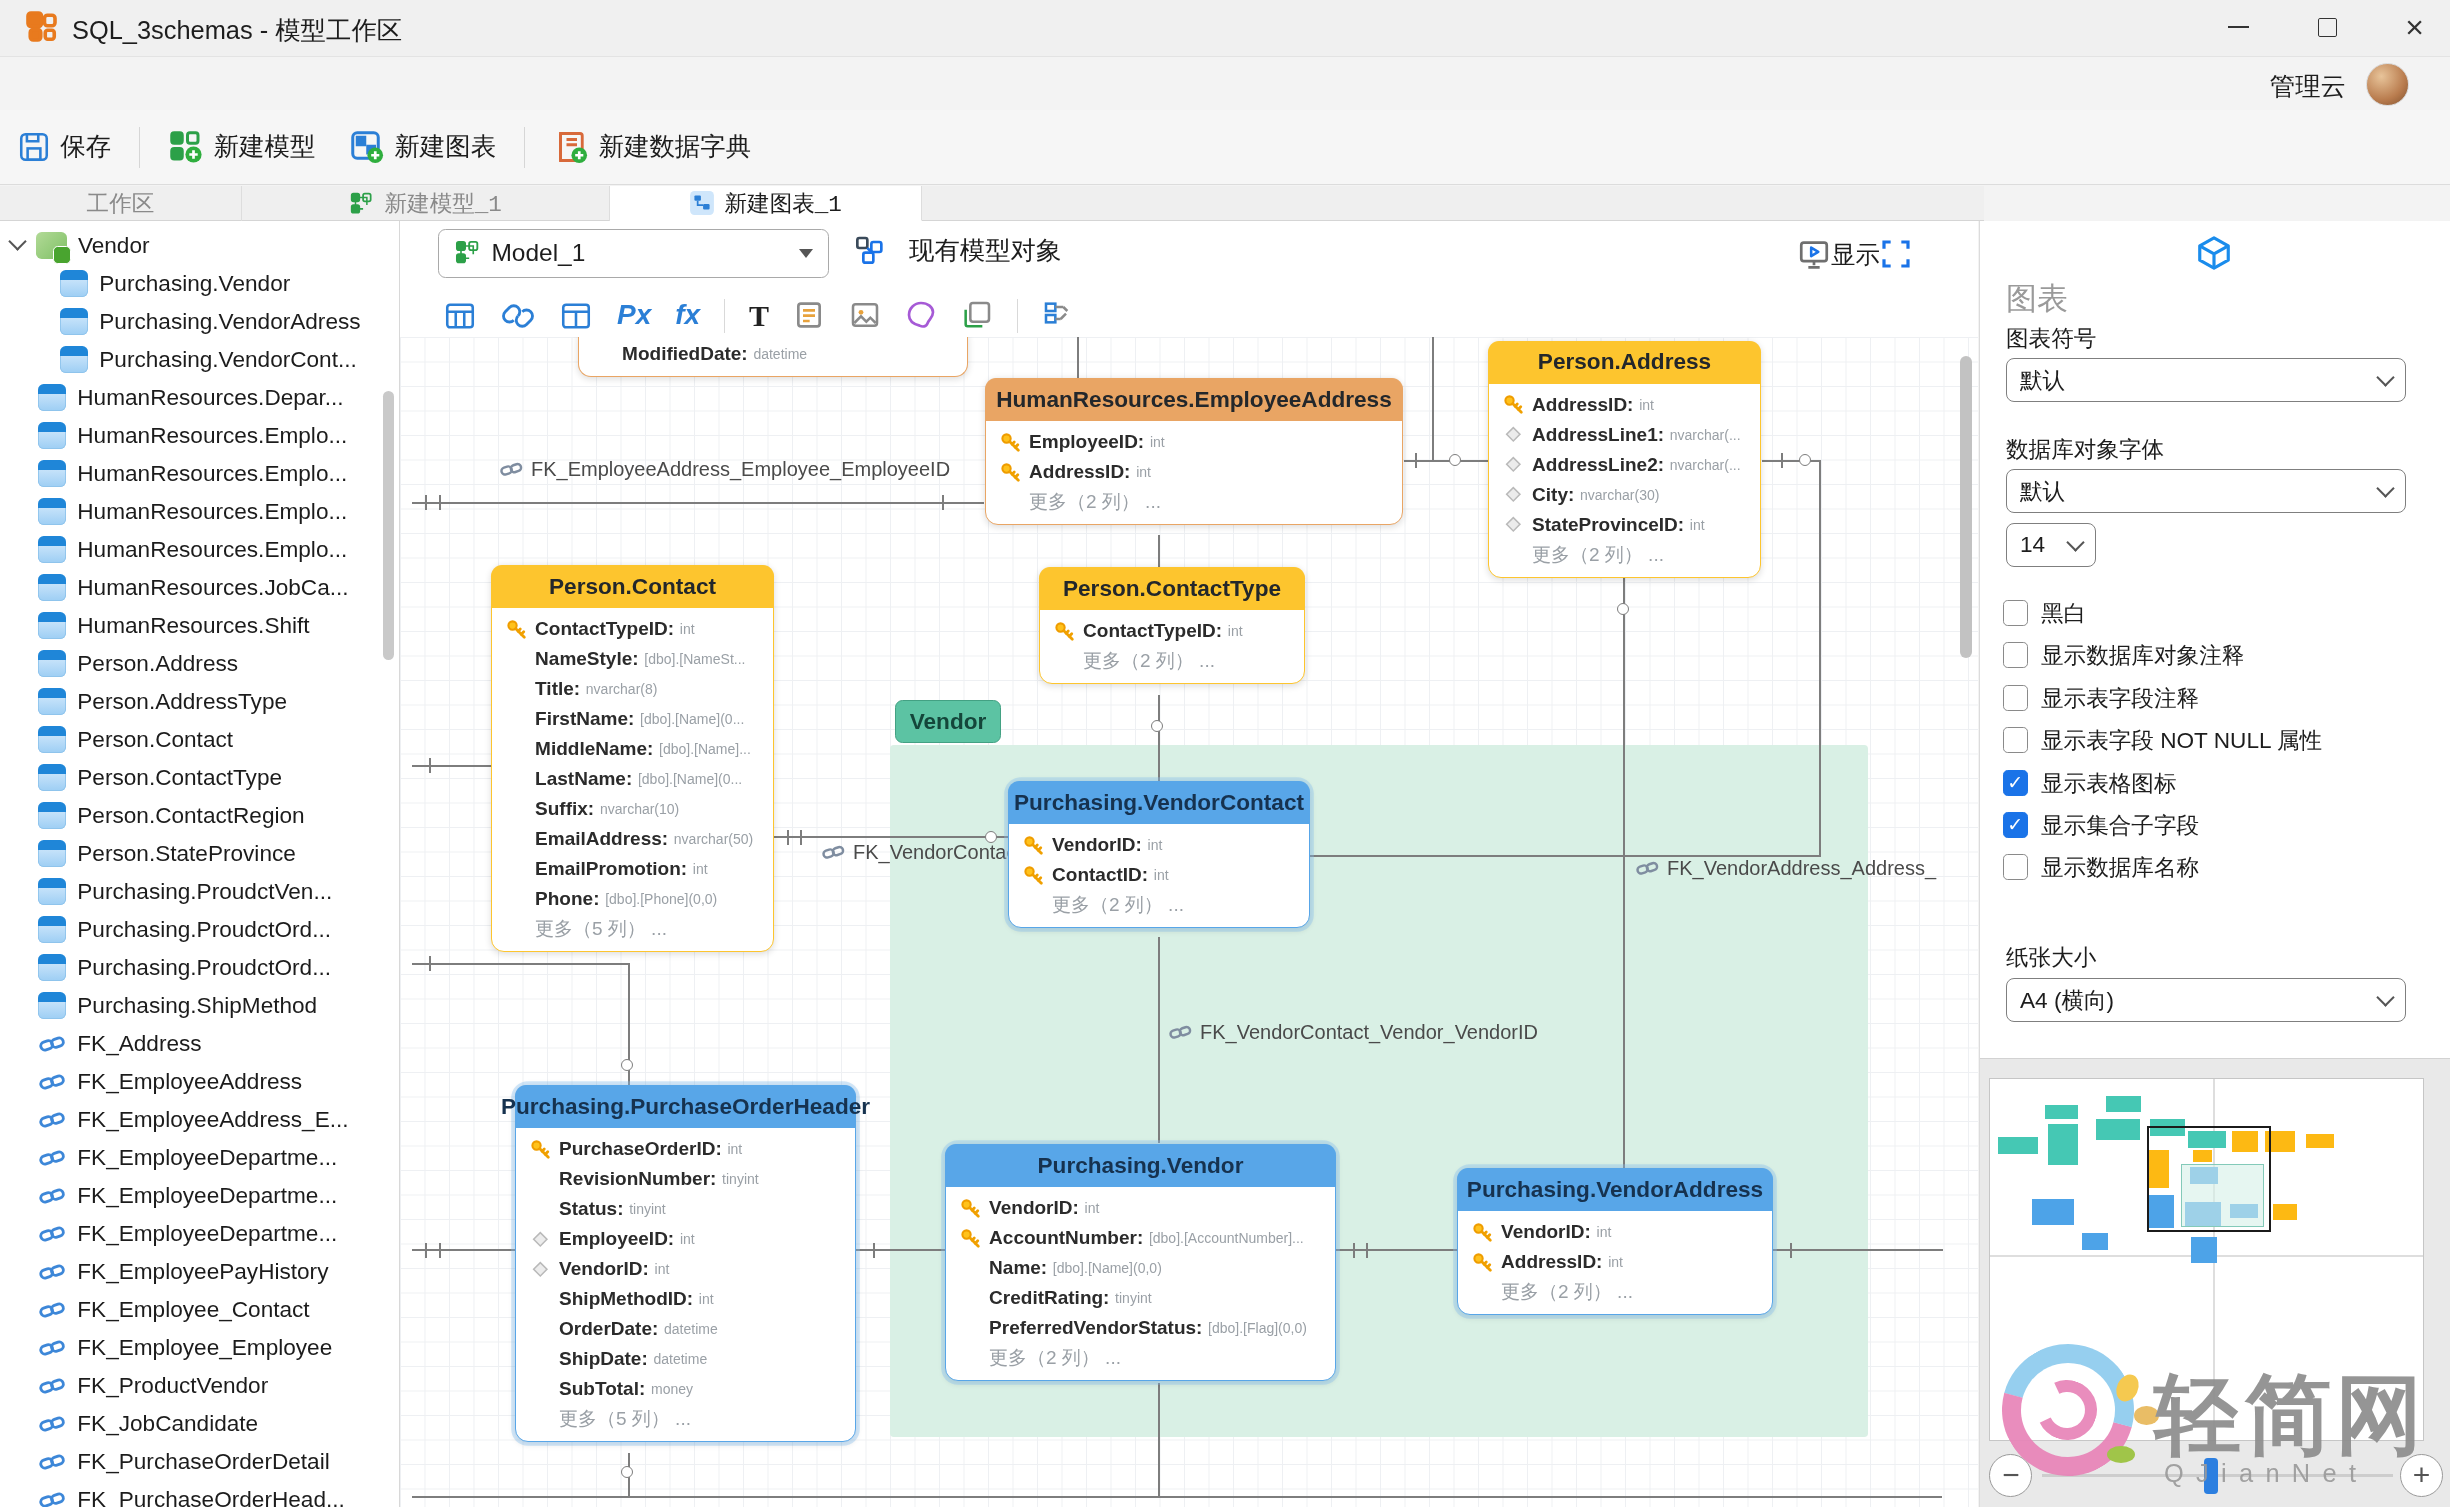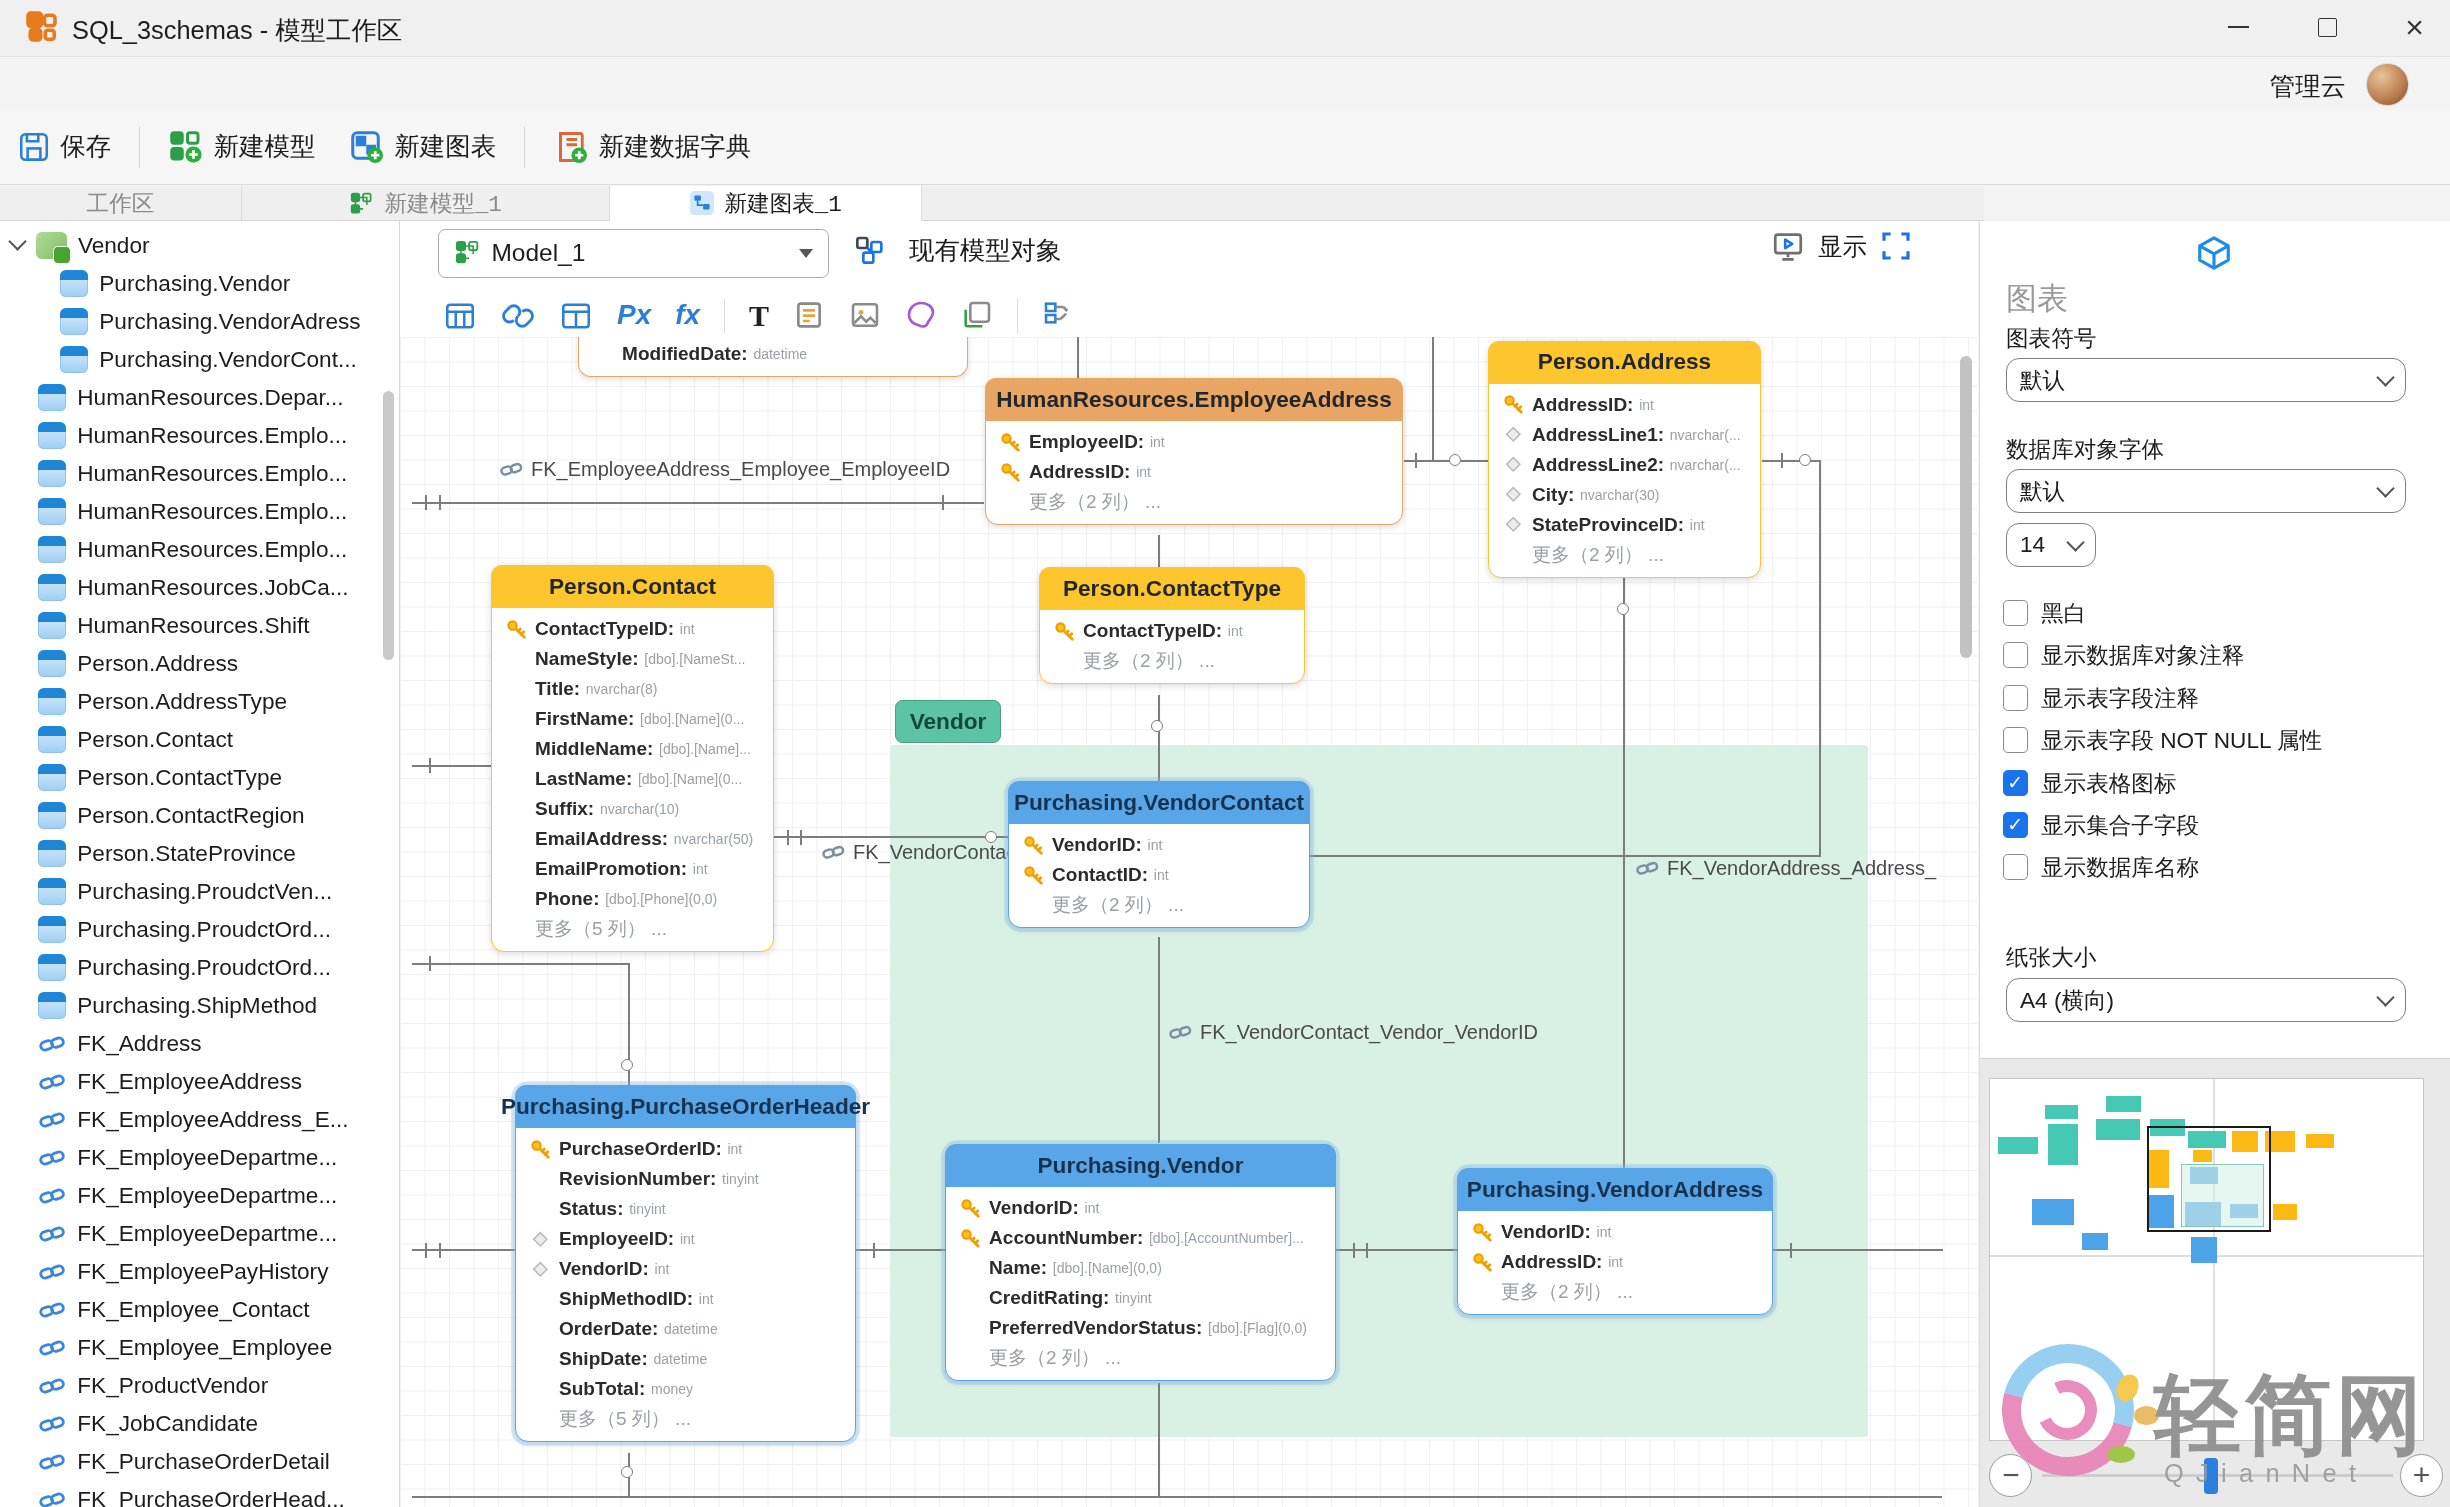--- a/index.html
+++ b/index.html
@@ -59,21 +59,21 @@
 
   
   #canvas-chrome { position:absolute; left:400px; top:221px; width:1578px; height:117px;
     background:#ffffff; border-bottom:0.9px solid #d9d9d9; }
   #model-dd { position:absolute; left:38px; top:7.5px; width:391px; height:49px;
     border:0.9px solid #a9a9a9; border-radius:7.5px; background:#fff; display:flex; align-items:center; padding:0 15px; gap:9.4px; }
   #model-dd .val { font-size:24.5px; color:#1d1d1d; flex:1; }
   #model-dd .tri { width:0; height:0; border-left:7.5px solid transparent; border-right:7.5px solid transparent; border-top:9.4px solid #555; }
   #existing-objs { position:absolute; left:454px; top:13px; display:flex; align-items:flex-start; gap:23px; }
   #existing-objs .lbl { font-size:25.4px; color:#1d1d1d; }
-  #display-group { position:absolute; right:66px; top:8px; display:flex; align-items:center; gap:13px; }
+  #display-group { position:absolute; right:66px; top:16px; display:flex; align-items:center; gap:0; }
   #display-group .lbl { font-size:24.5px; color:#1d1d1d; }
   #icon-row { position:absolute; left:43px; top:78px; display:flex; align-items:flex-start; gap:24px; height:45px; }
   .cdiv { width:0.9px; height:34px; background:#d9d9d9; }
   .txticon { font-size:28px; font-style:italic; color:#2b7fd6; font-weight:bold; }
   .txticon.t { color:#222; font-style:normal; font-family:"Liberation Serif",serif; font-size:30px; }
 
   
   #canvas { position:absolute; left:400px; top:337px; width:1578px; height:1170px; background:#fff; overflow:hidden;
     background-image:linear-gradient(#eef0f3 0.9px, transparent 0.9px), linear-gradient(90deg,#eef0f3 0.9px, transparent 0.9px);
     background-size:24.5px 24.5px; }
@@ -101,21 +101,21 @@
   .fld .tp { font-size:14px; color:#9aa0a6; margin-left:5.7px; white-space:nowrap; }
   .fld.more { font-size:19px; color:#9aa0a6; padding-left:43px; }
   .entity.partial { border-top:none; border-radius:0 0 13px 13px; padding-top:3.8px;margin-left:16px; }
   #canvas-scroll { position:absolute; right:5.7px; top:19px; width:12.3px; height:302px; background:#c2c2c2; border-radius:6.6px; }
 
   
   #panel { position:absolute; left:1979px; top:221px; width:471px; height:1287px; background:#ffffff; border-left:0.9px solid #dcdcdc; }
   #panel .ptitle { position:absolute; left:26px; top:57px; font-size:31px; color:#9a9a9a; }
   #cube-icon { position:absolute; left:215px; top:13px; }
   .plabel { position:absolute; left:26px; font-size:22.6px; color:#1d1d1d; }
-  .dd { position:absolute; left:26px; width:400px; height:44px; border:0.9px solid #7f7f7f; border-radius:13px;
+  .dd { position:absolute; left:26px; width:400px; height:44px; border:0.9px solid #7f7f7f; border-radius:8px;
     background:#fff; display:flex; align-items:center; padding:0 13px; }
   .dd .val { flex:1; font-size:22.6px; color:#1d1d1d; }
   .dd .chev { margin-top:-5.7px; border-color:#555; }
   .cbrow { position:absolute; left:22.6px; display:flex; align-items:center; gap:13px; height:34px; }
   .cb { width:25.4px; height:25.4px; border:1.5px solid #8a8a8a; border-radius:4.7px; background:#fff; flex:0 0 25.4px;
     display:flex; align-items:center; justify-content:center; }
   .cb.on { background:#1a73e8; border-color:#1a73e8; color:#fff; font-size:19px; font-weight:bold; }
   .cbrow .clbl { font-size:22.6px; color:#1d1d1d; white-space:nowrap; }
   #panel-gray { position:absolute; left:0; top:837px; width:471px; height:450px; background:#e9e9e9; border-top:0.9px solid #d2d2d2; }
   #minimap { position:absolute; left:9.4px; top:856px; width:435px; height:363px; background:#fff; border:0.9px solid #c6c6c6; overflow:hidden; }

